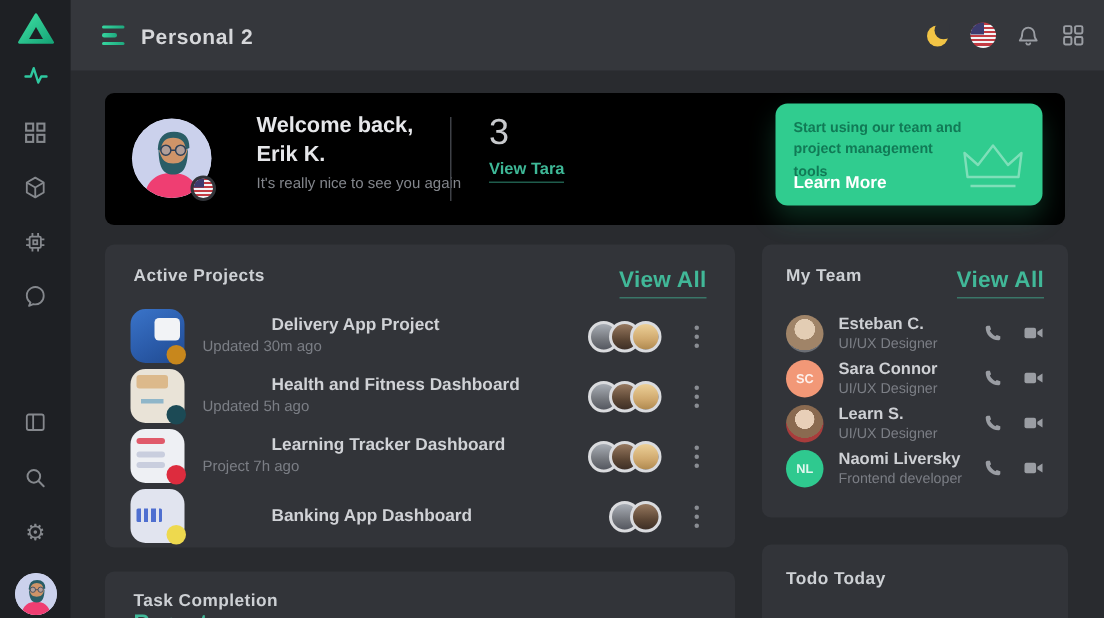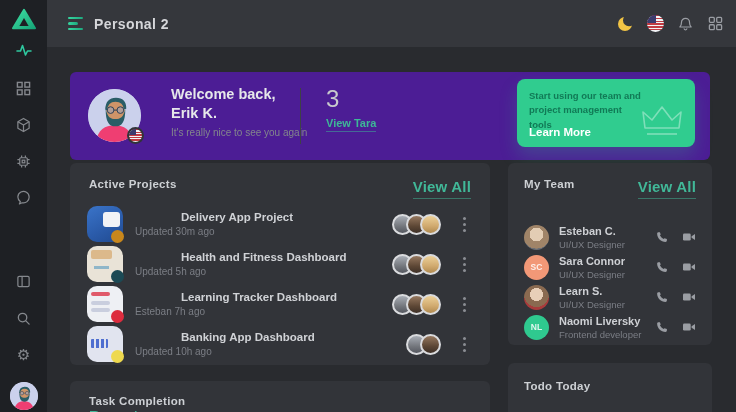--- a/index.html
+++ b/index.html
@@ -38,21 +38,21 @@
   .flag::before { content:""; position:absolute; left:0; top:0; width:9px; height:8px; background:#3c3b6e; }
 
   
   .card { position:absolute; background:#323439; border-radius:6px; }
   .card-head { display:flex; justify-content:space-between; align-items:flex-start; padding:15px 19px 0 19px; }
   .card-title { font-size:11.5px; font-weight:bold; color:#cdd0d4; letter-spacing:.3px; }
   .card-link { font-size:15px; font-weight:bold; color:#41b898; letter-spacing:.2px;
                border-bottom:1px solid rgba(65,184,152,.5); padding-bottom:3px; cursor:pointer; text-decoration:none; }
 
   
-  .banner { position:absolute; left:70px; top:72px; width:640px; height:88px; background:#4c1d95; border-radius:6px; }
+  .banner { position:absolute; left:70px; top:62px; width:640px; height:88px; background:#000000; border-radius:6px; }
   .b-avatar { position:absolute; left:18px; top:17px; width:53px; height:53px; }
   .b-avatar .photo { width:53px; height:53px; border-radius:50%; overflow:hidden; background:#cbd1ec; }
   .flag-badge { position:absolute; right:-3px; bottom:-2px; width:17px; height:17px; border-radius:50%;
                 overflow:hidden; border:2px solid #323439;
                 background:repeating-linear-gradient(180deg,#c23b43 0 1.3px,#f3f4f6 1.3px 2.6px); }
   .flag-badge::before { content:""; position:absolute; left:0; top:0; width:7px; height:6px; background:#3c3b6e; }
   .b-text { position:absolute; left:101px; top:13px; }
   .b-greet { font-size:14.5px; font-weight:bold; color:#e6e7ea; line-height:1.3; }
   .b-sub { font-size:10px; color:#83868c; margin-top:4px; }
   .b-divider { position:absolute; left:230px; top:16px; width:1px; height:56px; background:#3e4147; }
@@ -96,21 +96,21 @@
   .av + .av { margin-left:-7px; }
   .av-1 { background:linear-gradient(180deg,#a8adb5 0%,#74777d 60%,#555860 100%); }
   .av-2 { background:linear-gradient(180deg,#96785f 0%,#5d4735 60%,#3e3027 100%); }
   .av-3 { background:linear-gradient(180deg,#ecd098 0%,#d0a96e 60%,#b08a50 100%); }
   .kebab { width:18px; height:20px; display:flex; align-items:center; justify-content:center; cursor:pointer; }
   .kebab i { width:3px; height:3px; border-radius:50%; background:#8a8d93; box-shadow:0 -6px 0 #8a8d93, 0 6px 0 #8a8d93; }
 
   
   #team { left:508px; top:163px; width:204px; height:182px; }
   #team .card-head { padding:15px 16px 0 16px; }
-  .team-rows { margin-top:23px; }
+  .team-rows { margin-top:8px; }
   .team-row { display:flex; align-items:center; height:30px; padding:0 16px; }
   .tav { width:25px; height:25px; border-radius:50%; margin-right:10px; flex:0 0 25px;
          display:flex; align-items:center; justify-content:center;
          font-size:8.5px; font-weight:bold; color:rgba(255,255,255,.85); }
   .tav-photo1 { background:radial-gradient(circle at 50% 38%, #e3cdb4 0 34%, #a08468 35% 70%, #6b6e74 71%); }
   .tav-sc { background:#f29877; }
   .tav-photo2 { background:radial-gradient(circle at 50% 38%, #e8cfb8 0 32%, #8a6a50 33% 62%, #a83c3c 63%); }
   .tav-nl { background:#2fc98f; }
   .team-info { flex:1; min-width:0; }
   .team-name { font-size:11px; font-weight:bold; color:#ced0d4; }
@@ -302,36 +302,35 @@
           <div class="av av-3"></div>
       </div>
       <div class="kebab">
           <i></i>
         </div>
     </div>
     <div class="proj-row">
       <div class="thumb t3"></div>
       <div class="proj-info">
         <div class="proj-name">Learning Tracker Dashboard</div>
-        <div class="proj-upd">Esteban 7h ago</div>
+        <div class="proj-upd">Project 7h ago</div>
       </div>
       <div class="astack">
         <div class="av av-1"></div>
           <div class="av av-2"></div>
           <div class="av av-3"></div>
       </div>
       <div class="kebab">
           <i></i>
         </div>
     </div>
     <div class="proj-row">
       <div class="thumb t4"></div>
       <div class="proj-info">
         <div class="proj-name">Banking App Dashboard</div>
-        <div class="proj-upd">Updated 10h ago</div>
       </div>
       <div class="astack">
         <div class="av av-1"></div>
           <div class="av av-2"></div>
       </div>
       <div class="kebab">
           <i></i>
         </div>
     </div>
   </div>

